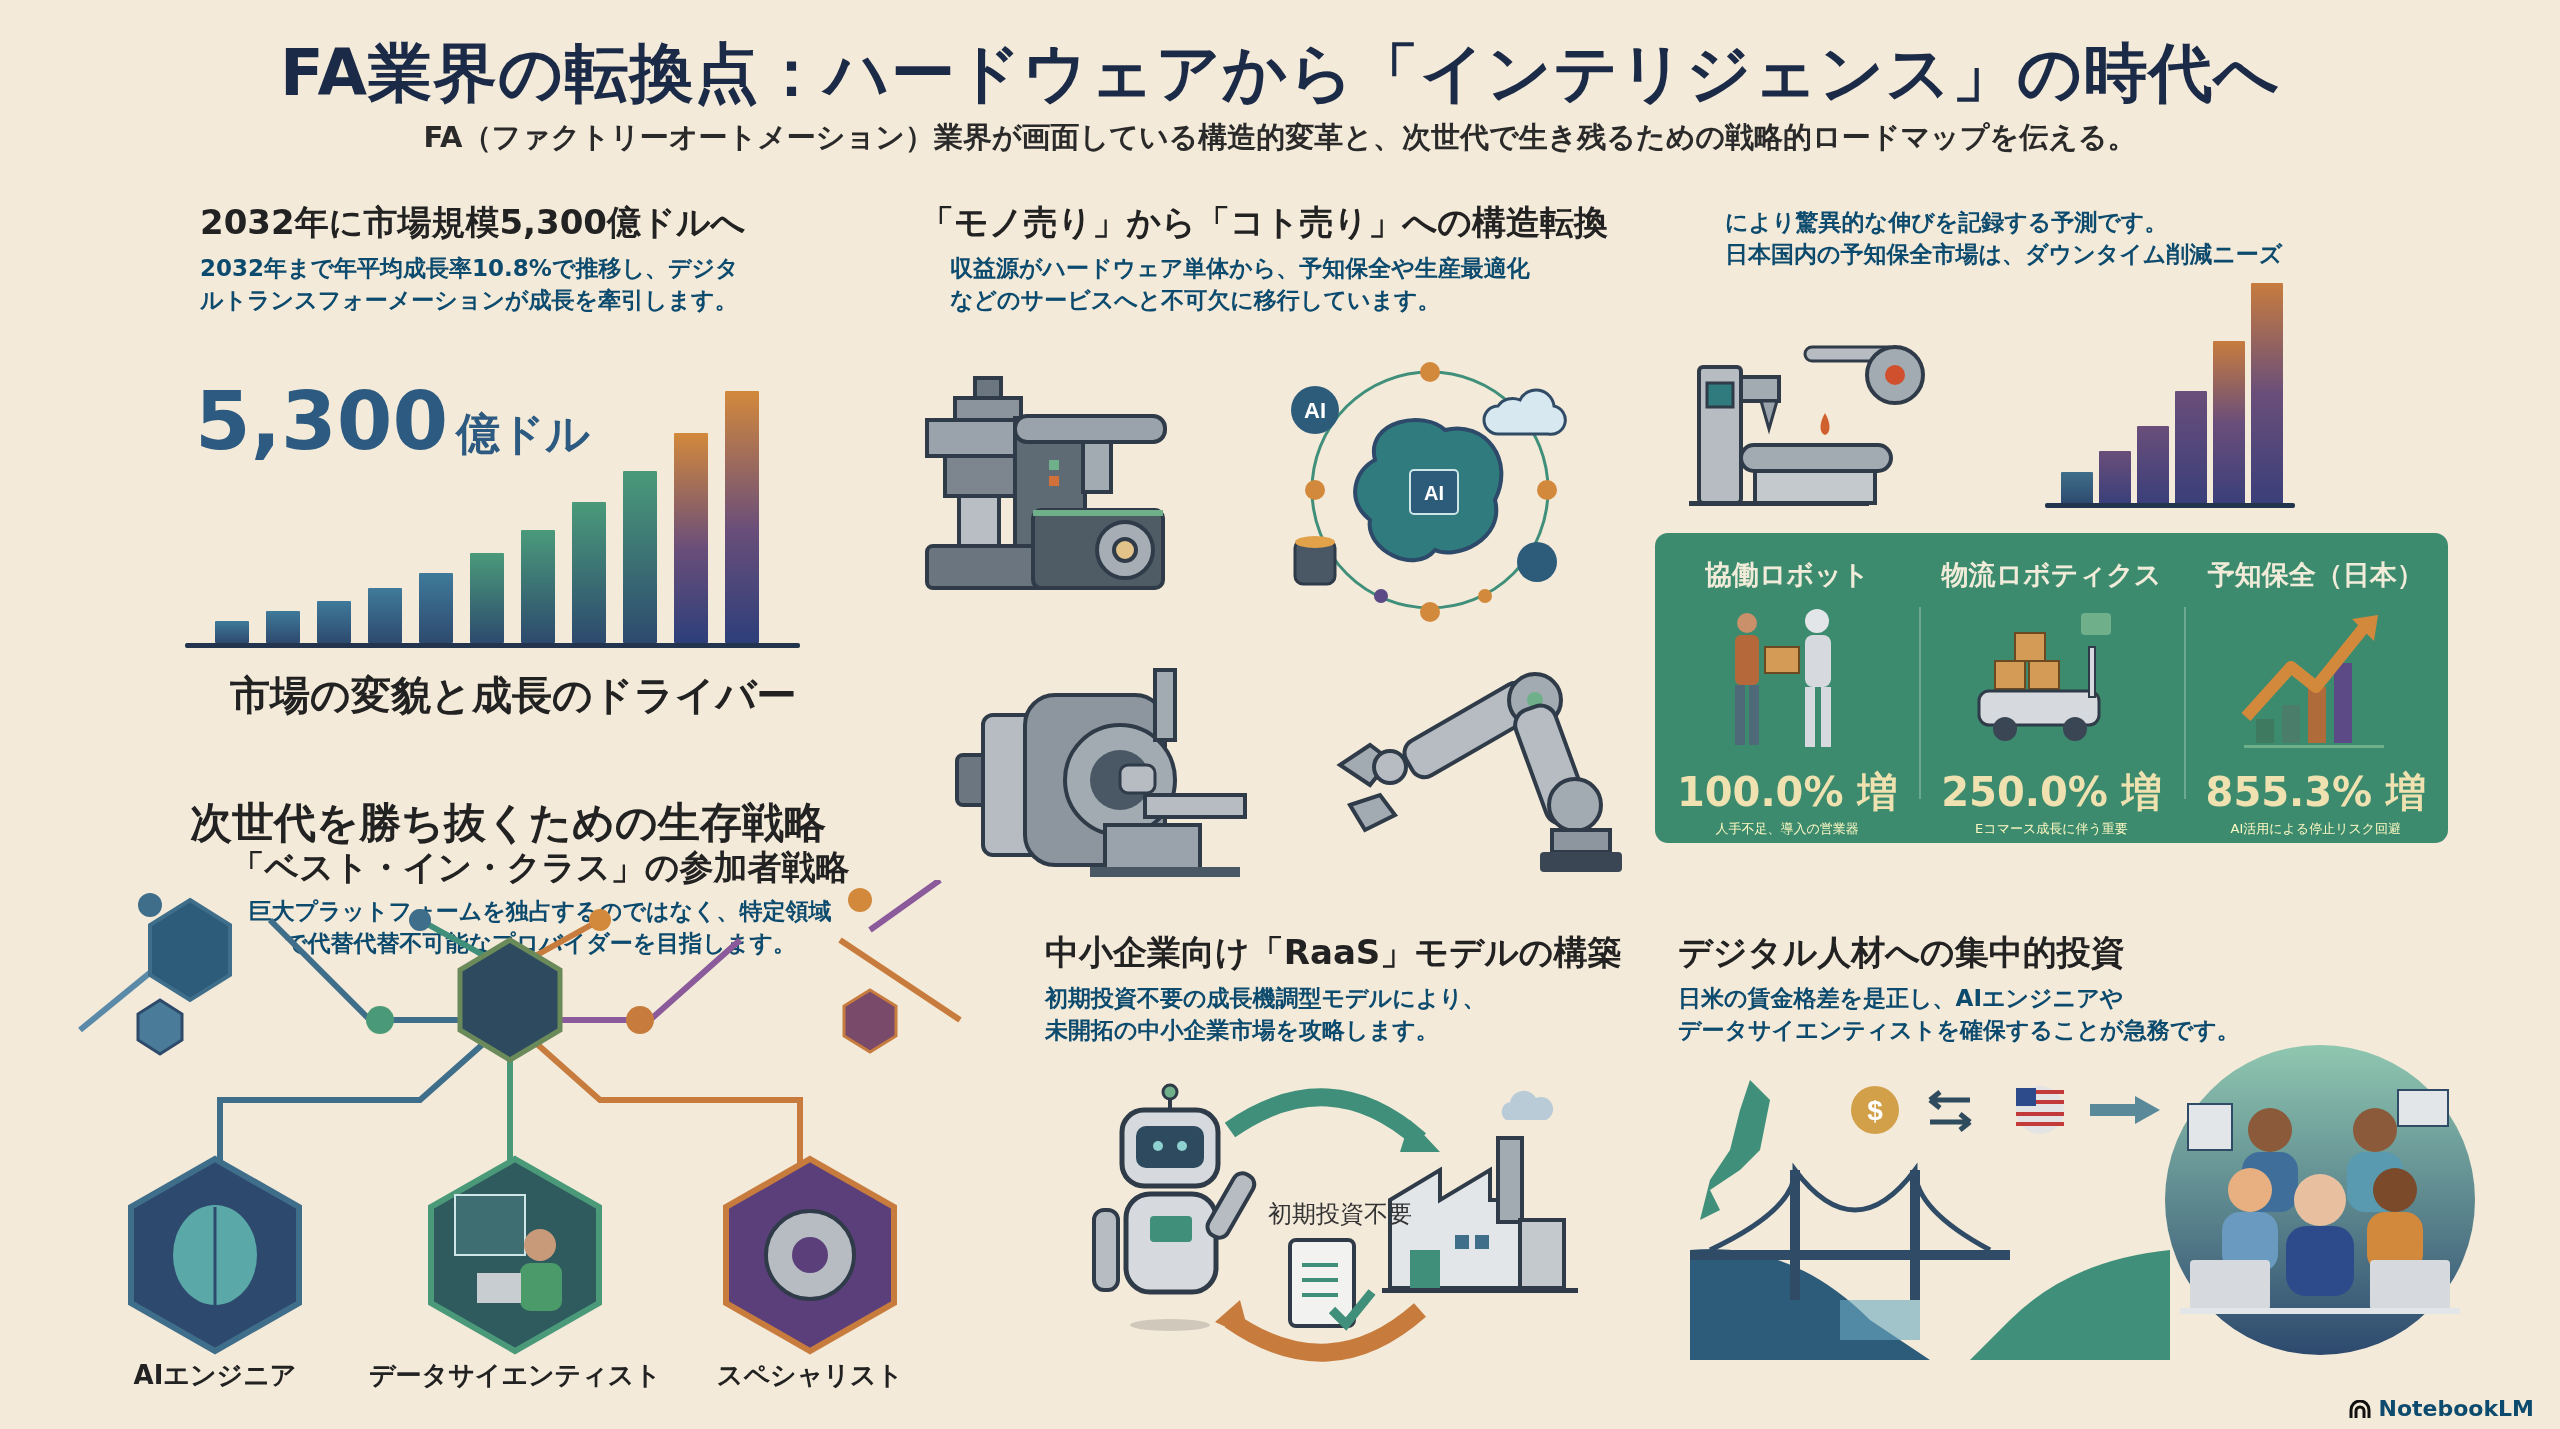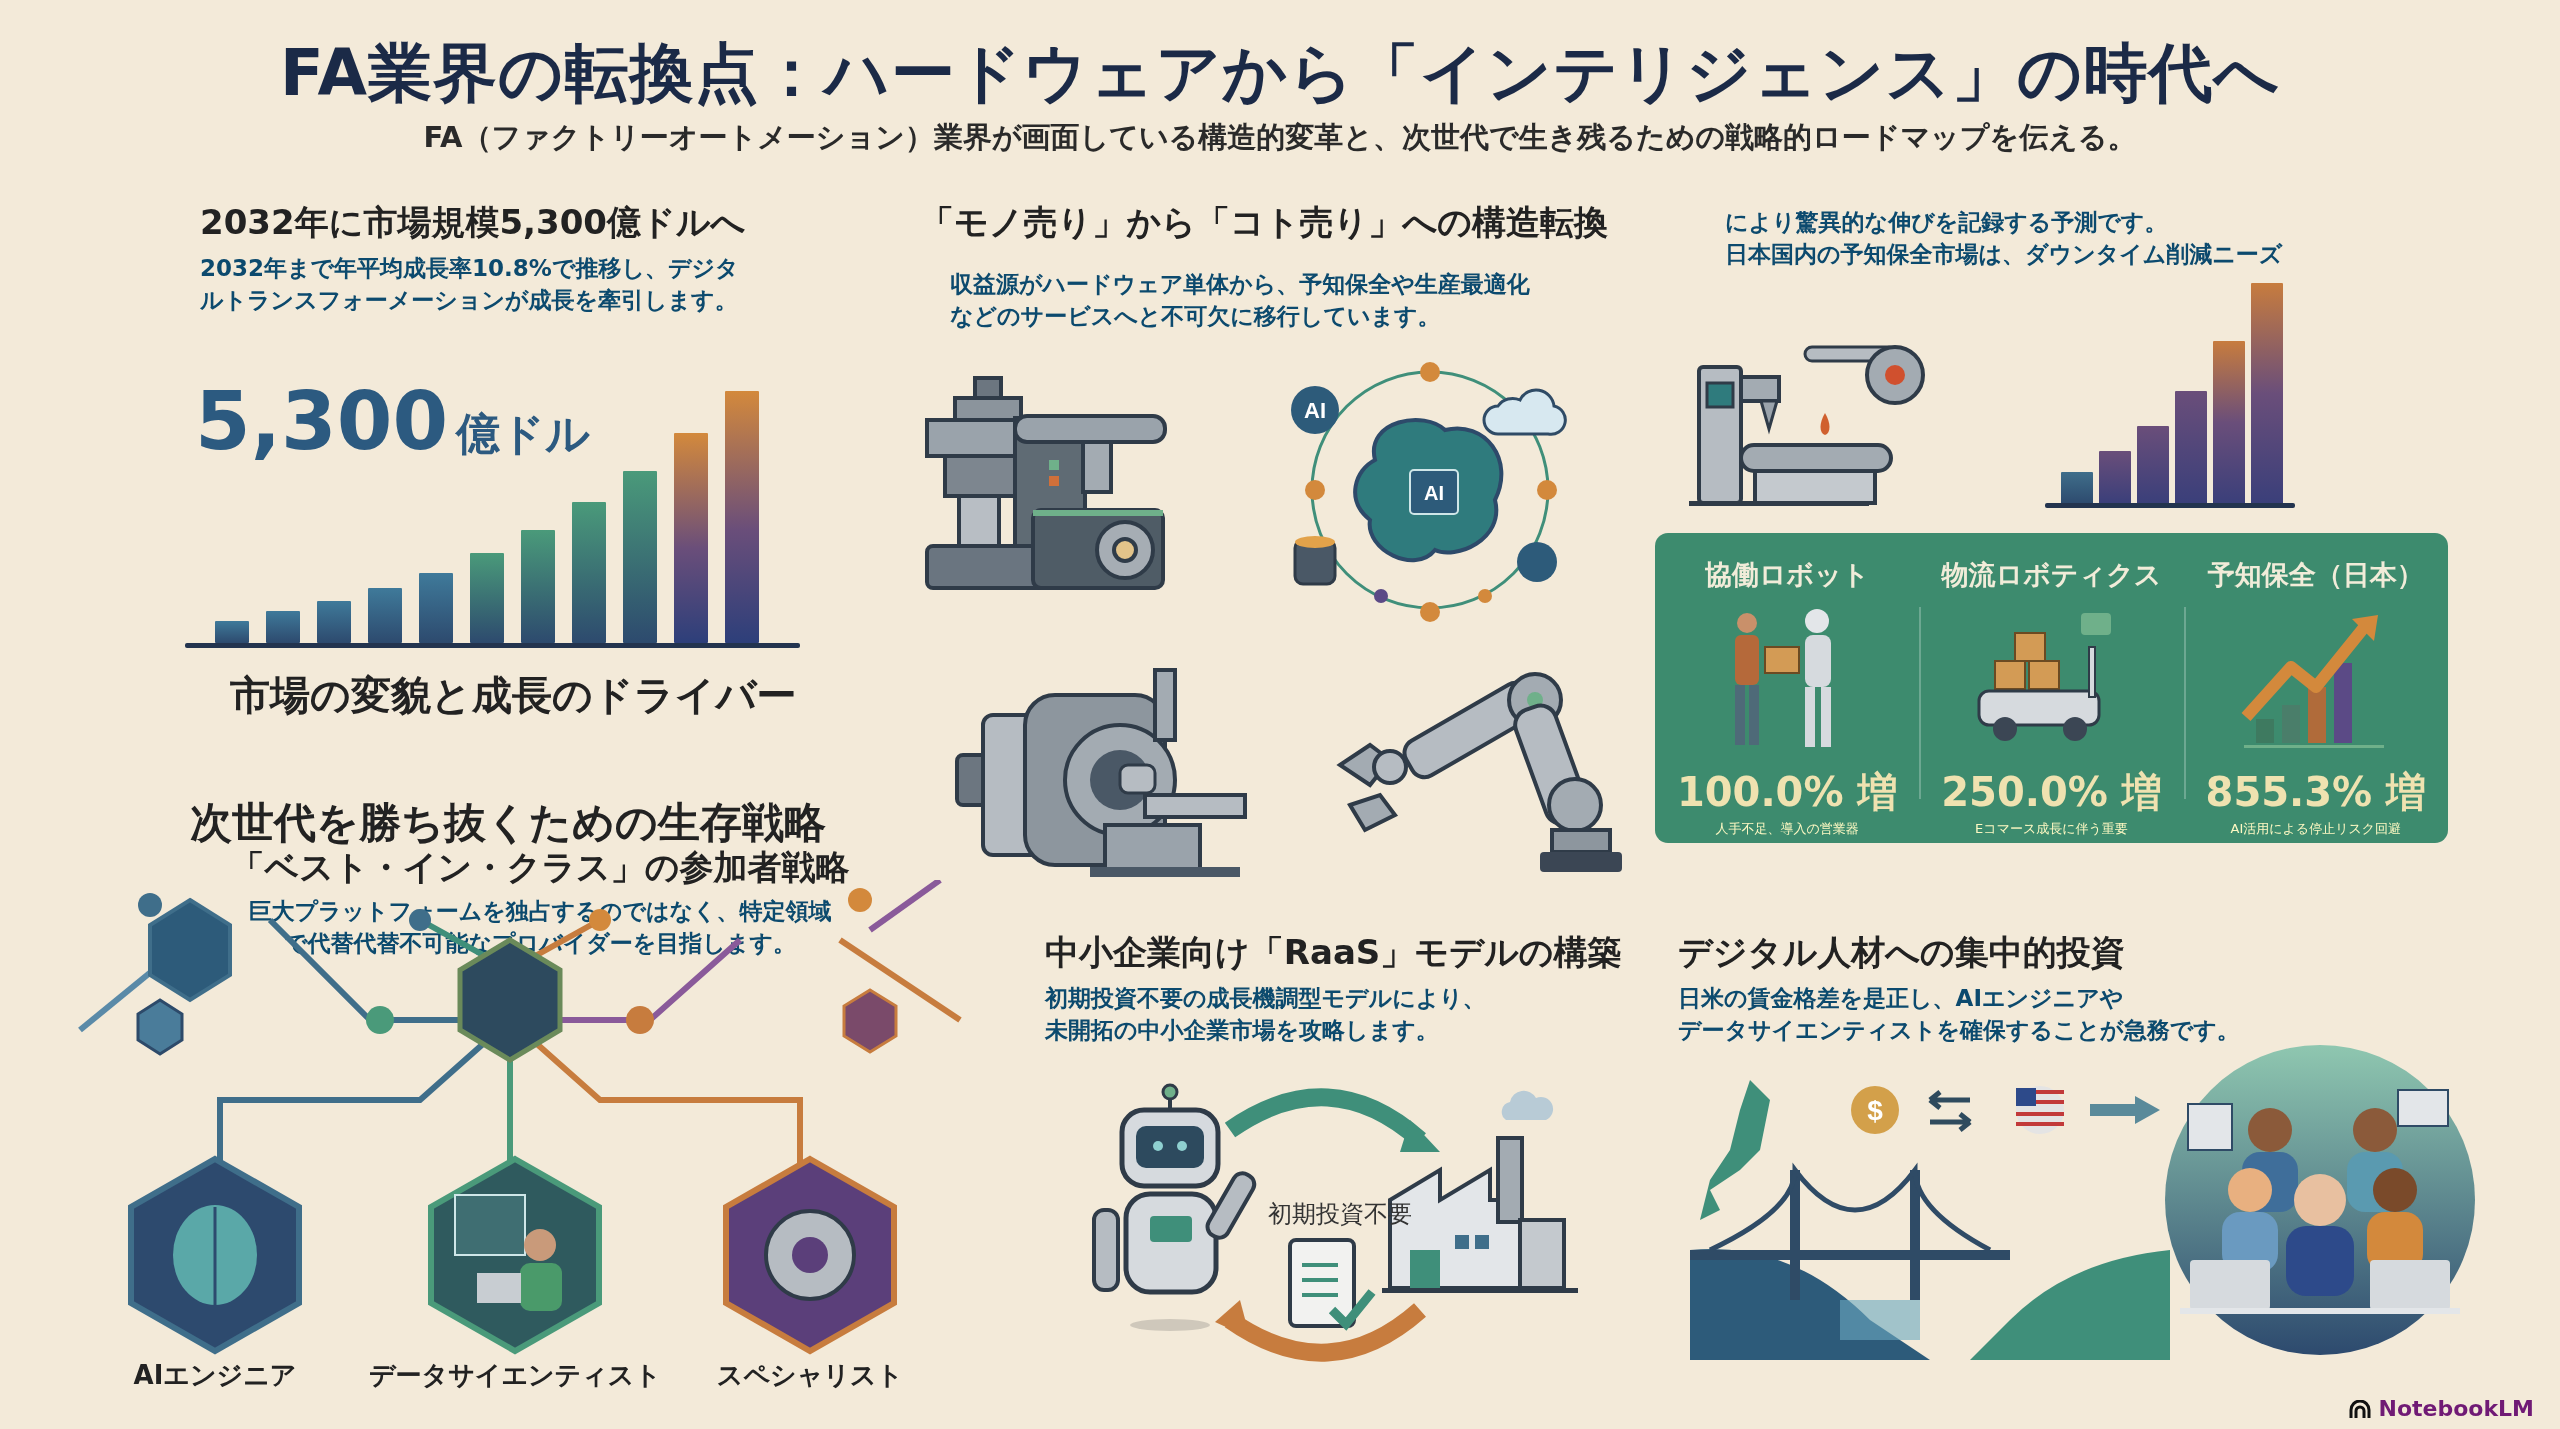--- a/index.html
+++ b/index.html
@@ -32,21 +32,21 @@
   }
   .gcol { flex: 1; display: flex; flex-direction: column; align-items: center; position: relative; }
   .gcol + .gcol::before {
     content: ""; position: absolute; left: 0; top: 60px; bottom: 30px; width: 2px; background: rgba(255,255,255,0.25);
   }
   .gcol .lbl { font-size: 27px; font-weight: 700; color: #f1ecd9; margin-top: 10px; }
   .gcol .ill { width: 200px; height: 150px; margin-top: 14px; }
   .gcol .pct { font-size: 40px; font-weight: 900; color: #efe2b0; margin-top: 8px; }
   .gcol .note { font-size: 13px; color: #fef9c3; margin-top: 0; }
   .hex-label { font-size: 26px; font-weight: 700; color: #222; text-align: center; }
-  .brand { right: 26px; bottom: 8px; font-size: 22px; font-weight: 700; color: #701a75; display: flex; align-items: center; gap: 8px; }
+  .brand { right: 26px; bottom: 8px; font-size: 22px; font-weight: 700; color: #0c4a6e; display: flex; align-items: center; gap: 8px; }
 </style>
 </head>
 <body>
 
 <div class="abs title">FA業界の転換点：ハードウェアから「インテリジェンス」の時代へ</div>
 <div class="abs subtitle">FA（ファクトリーオートメーション）業界が画面している構造的変革と、次世代で生き残るための戦略的ロードマップを伝える。</div>
 
 <div class="abs" style="left:200px; top:200px; width:620px;">
   <div class="sec-h">2032年に市場規模5,300億ドルへ</div>
   <div class="sec-p" style="margin-top:6px;">
@@ -71,21 +71,21 @@
       <div class="bar" style="height: 172px; background: linear-gradient(rgb(74, 154, 122) 0%, rgb(45, 74, 110) 100%);"></div>
       <div class="bar" style="height: 210px; background: linear-gradient(rgb(211, 137, 60) 0%, rgb(106, 78, 122) 55%, rgb(45, 63, 122) 100%);"></div>
       <div class="bar" style="height: 252px; background: linear-gradient(rgb(211, 137, 60) 0%, rgb(106, 78, 122) 55%, rgb(45, 63, 122) 100%);"></div>
     </div>
   <div class="axis" style="position:absolute; left:0; right:0; bottom:2px;"></div>
 </div>
 <div class="abs sec-h" style="left:230px; top:668px; font-size:40px;">市場の変貌と成長のドライバー</div>
 
 <div class="abs" style="left:920px; top:200px; width:700px;">
   <div class="sec-h">「モノ売り」から「コト売り」への構造転換</div>
-  <div class="sec-p" style="margin-top:22px; padding-left:30px;">
+  <div class="sec-p" style="margin-top:6px; padding-left:30px;">
     <div>収益源がハードウェア単体から、予知保全や生産最適化</div>
     <div>などのサービスへと不可欠に移行しています。</div>
   </div>
 </div>
 
 <div class="abs" style="left:915px; top:370px; width:270px; height:230px;">
   <svg width="270" height="230" viewBox="0 0 270 230">
     <rect x="60" y="8" width="26" height="20" fill="#6c7680" stroke="#2f3b48" stroke-width="4"></rect>
     <rect x="40" y="28" width="66" height="22" fill="#8b949c" stroke="#2f3b48" stroke-width="4"></rect>
     <rect x="12" y="50" width="110" height="36" fill="#9aa3ab" stroke="#2f3b48" stroke-width="4"></rect>

